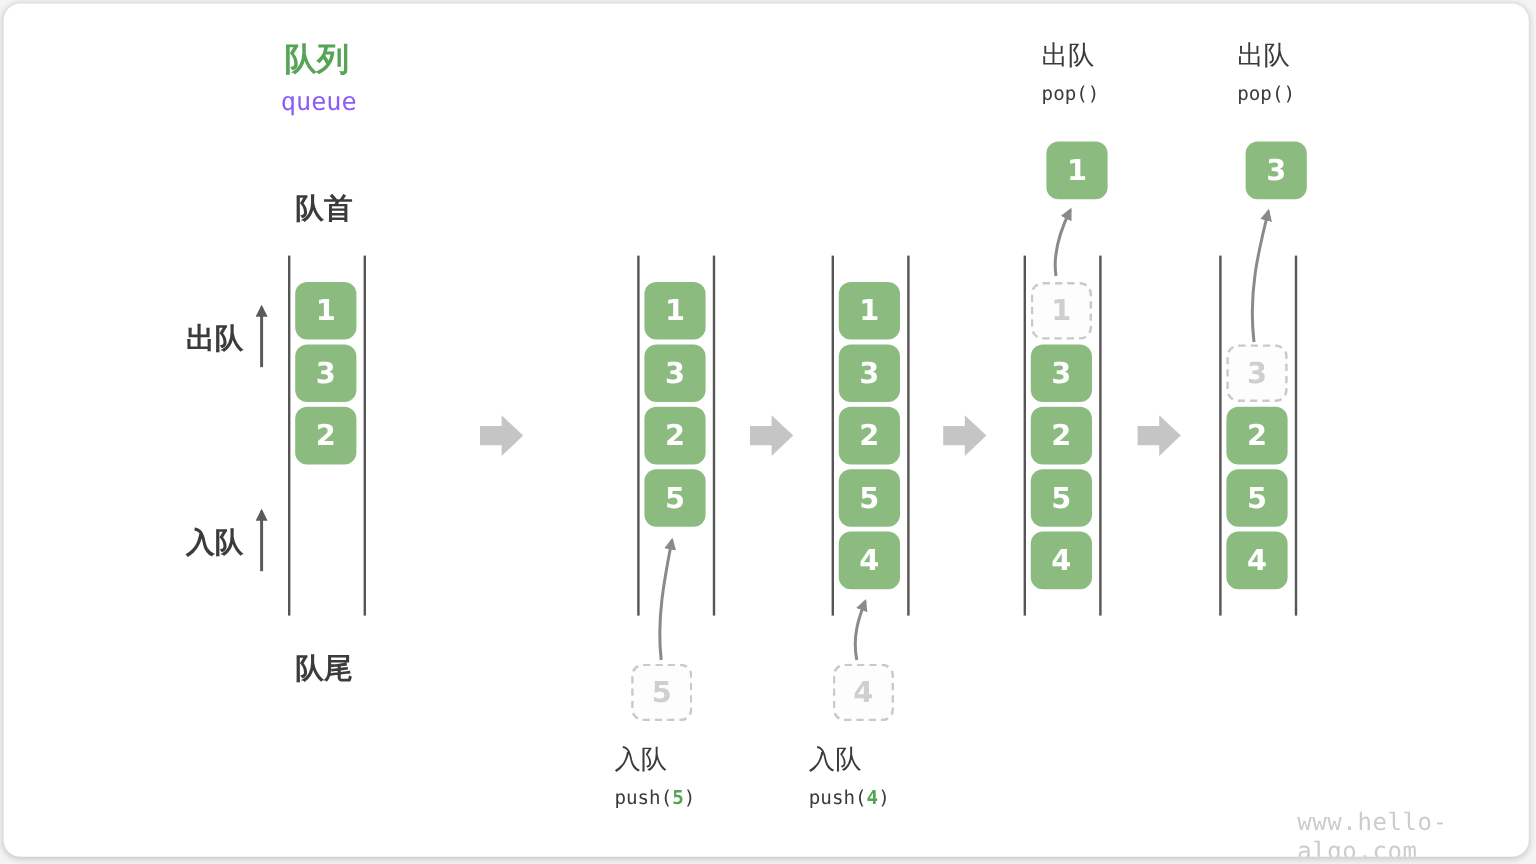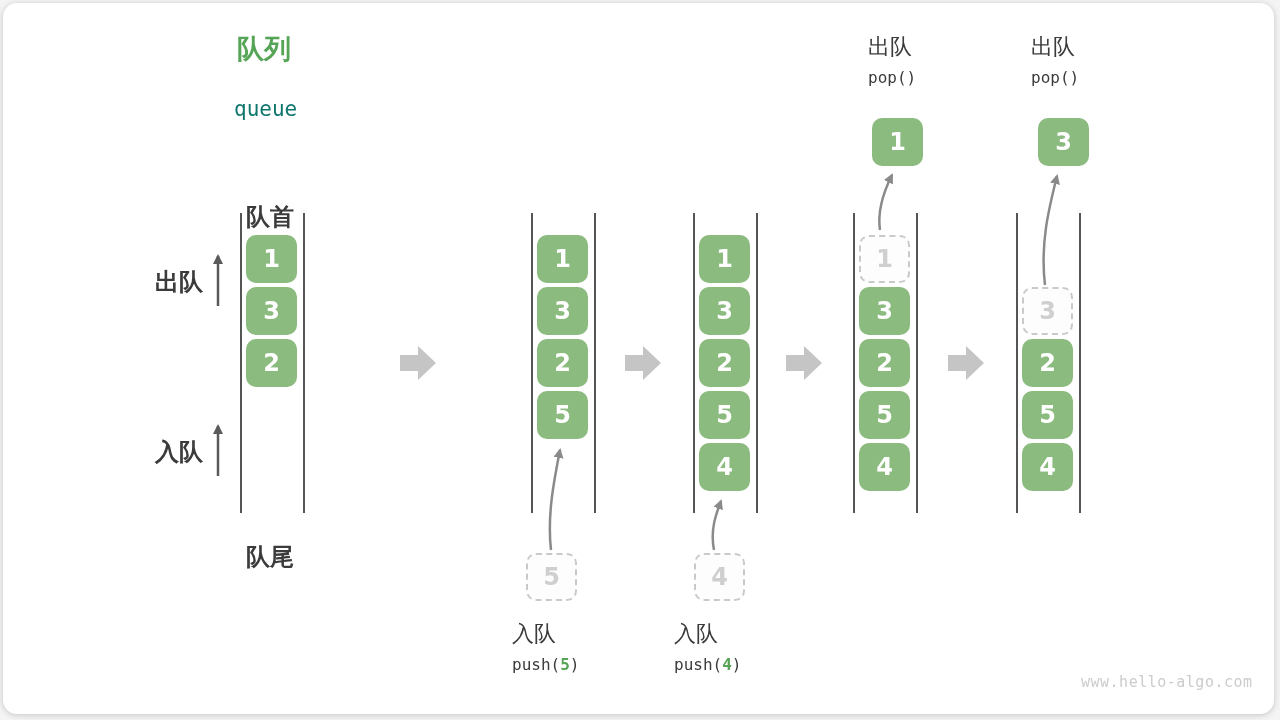--- a/index.html
+++ b/index.html
@@ -3,43 +3,43 @@
 <meta charset="utf-8">
 <style>
   html,body{margin:0;padding:0;width:1280px;height:720px;background:#f4f4f4;
     font-family:"DejaVu Sans",sans-serif;}
   .canvas{position:absolute;left:3px;top:3px;width:1271px;height:711px;
     background:#ffffff;border-radius:14px;box-shadow:0 1px 6px rgba(0,0,0,.20);
     overflow:hidden;}
 
   .title-zh{position:absolute;left:234px;top:28px;font-size:27px;font-weight:bold;
     color:var(--title-green,#56a456);}
-  .title-en{position:absolute;left:231px;top:70px;font-size:21px;color:#0f766e;
-    font-family:"DejaVu Sans Mono",monospace;margin-top:24px;}
+  .title-en{position:absolute;left:231px;top:70px;font-size:21px;color:#8b5cf6;
+    font-family:"DejaVu Sans Mono",monospace;}
 
   .zh-bold{position:absolute;font-size:24px;font-weight:bold;color:#3b3b3b;}
-  .lbl-front{left:243px;top:155px;margin-top:43px;}
+  .lbl-front{left:243px;top:155px;}
   .lbl-rear{left:243px;top:538px;}
   .lbl-deq{left:152px;top:263px;}
   .lbl-enq{left:152px;top:433px;}
 
   .wall{position:absolute;top:210px;height:300px;width:1.6px;background:#555;}
 
   .qbox{position:absolute;width:51px;height:48px;border-radius:10px;
     display:flex;align-items:center;justify-content:center;
     font-size:24px;font-weight:bold;box-sizing:border-box;}
   .qbox.solid{background:var(--box-green,#8cbb80);color:#fff;}
   .qbox.dashed{border:2px dashed #c9c9c9;background:#fdfdfd;color:#cfcfcf;}
 
   .pop-label,.op-label{position:absolute;color:#3b3b3b;font-size:22px;line-height:1;}
   .pop-label .code,.op-label .code{font-family:"DejaVu Sans Mono",monospace;
     margin-top:12px;font-size:16px;}
   .op-label .arg{color:var(--title-green,#56a456);font-weight:bold;}
 
-  .watermark{position:absolute;left:1078px;top:670px;font-size:15px;color:#cccccc;
+  .watermark{position:absolute;left:1078px;top:670px;font-size:20px;color:#cccccc;
     font-family:"DejaVu Sans Mono",monospace;letter-spacing:0.5px;}
 
   svg.overlay{position:absolute;left:0;top:0;pointer-events:none;}
 </style>
 </head>
 <body>
 
 <div class="canvas">
 
   <div class="title-zh">队列</div>

